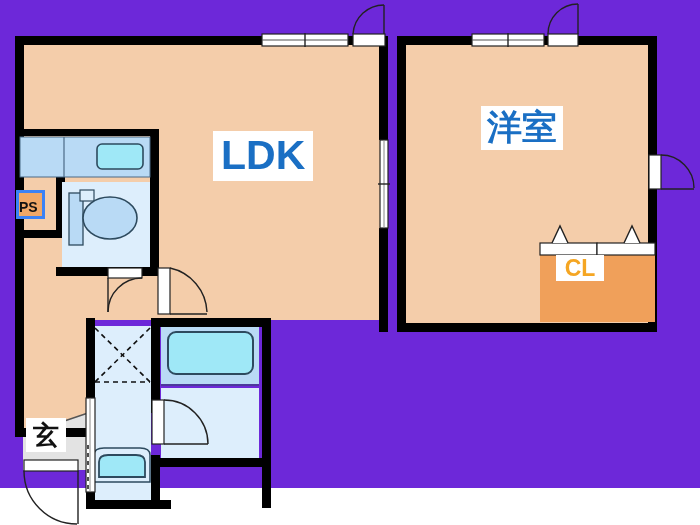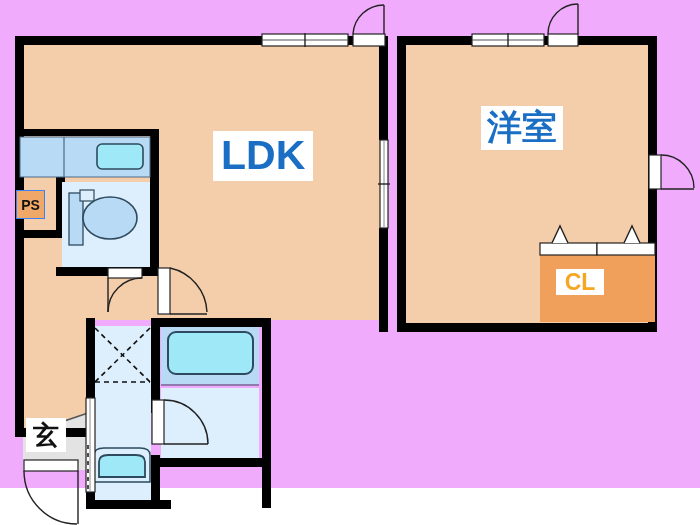--- a/index.html
+++ b/index.html
@@ -10,21 +10,21 @@
   body {
     width: 700px;
     height: 525px;
     font-family: "Liberation Sans", "DejaVu Sans", sans-serif;
     overflow: hidden;
   }
   #plan-root {
     position: relative;
     width: 700px;
     height: 488px;
-    background: #f0abfc;
+    background: #6d28d9;
   }
   #plan-svg {
     position: absolute;
     left: 0;
     top: 0;
   }
   .room-label {
     position: absolute;
     background: #ffffff;
     color: #1a6fc4;
@@ -43,43 +43,42 @@
   #youshitsu-label {
     left: 481px;
     top: 106px;
     font-size: 35px;
     padding: 2px 6px 4px 6px;
   }
   .lbl-line2 { display: block; }
   #cl-label {
     position: absolute;
     left: 556px;
-    top: 269px;
+    top: 255px;
     width: 48px;
     height: 26px;
     background: #ffffff;
     color: #f5a623;
     font-size: 23px;
     font-weight: 700;
     line-height: 26px;
     text-align: center;
   }
   #ps-label {
     position: absolute;
     left: 16px;
     top: 190px;
     width: 29px;
     height: 29px;
     background: #f0a868;
     color: #111111;
     font-size: 14px;
     font-weight: 700;
     line-height: 29px;
-    text-align: center;
-    border: 1px solid #3b82f6;
+    border: 3px solid #3b82f6;
     box-sizing: border-box;
   }
   #genkan-label {
     position: absolute;
     left: 26px;
     top: 418px;
     width: 40px;
     height: 34px;
     background: #ffffff;
     color: #111111;

